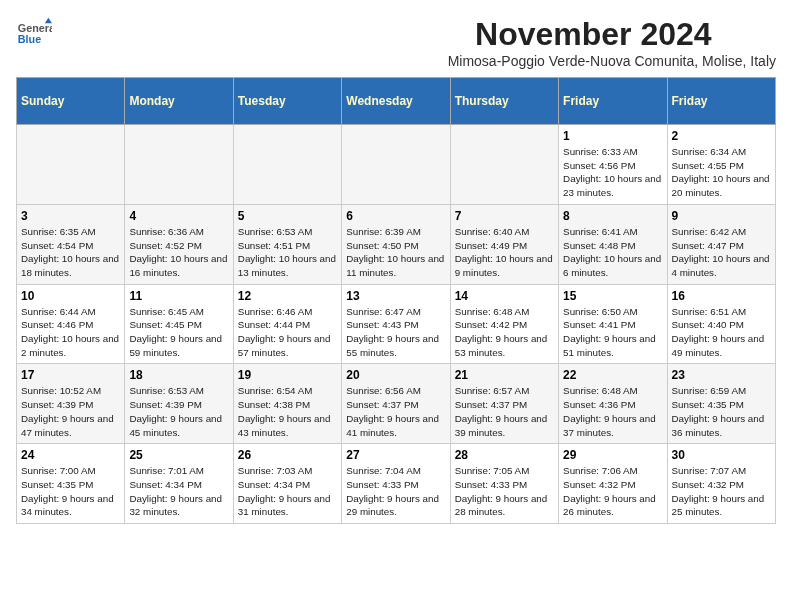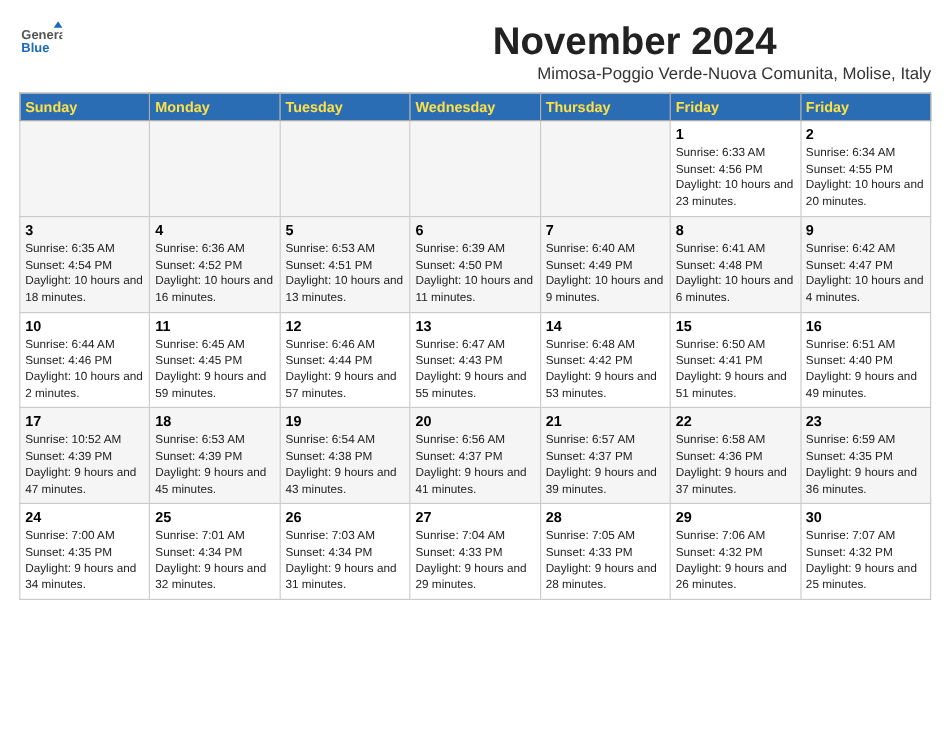--- a/index.html
+++ b/index.html
@@ -19,42 +19,42 @@
     .logo {
       display: flex;
       align-items: center;
       gap: 4px;
     }
     .logo-icon {
       width: 36px;
       height: 36px;
     }
     .title-block {
-      text-align: left;
+      text-align: center;
     }
     .month-title {
       font-size: 32px;
       font-weight: bold;
       color: #222;
     }
     .subtitle {
       font-size: 14px;
       color: #333;
       font-weight: normal;
       margin-left: 37px;
     }
     .calendar {
       width: 100%;
       border-collapse: collapse;
       font-size: 10.5px;
     }
     .calendar th {
       background: #2a6db5;
-      color: #fde047;
-      padding: 4px 4px;
+      color: #fef9c3;
+      padding: 16px 4px;
       text-align: left;
       font-size: 12px;
       font-weight: bold;
       border: 1px solid #aaa;
     }
     .calendar td {
       border: 1px solid #ccc;
       vertical-align: top;
       padding: 4px;
       width: 108px;
@@ -242,21 +242,21 @@
 Daylight: 9 hours and 41 minutes.</div>
         </td>
         <td>
           <span class="day-num">21</span>
           <div class="day-info">Sunrise: 6:57 AM
 Sunset: 4:37 PM
 Daylight: 9 hours and 39 minutes.</div>
         </td>
         <td>
           <span class="day-num">22</span>
-          <div class="day-info">Sunrise: 6:58 AM
+          <div class="day-info">Sunrise: 6:48 AM
 Sunset: 4:36 PM
 Daylight: 9 hours and 37 minutes.</div>
         </td>
         <td>
           <span class="day-num">23</span>
           <div class="day-info">Sunrise: 6:59 AM
 Sunset: 4:35 PM
 Daylight: 9 hours and 36 minutes.</div>
         </td>
       </tr>

